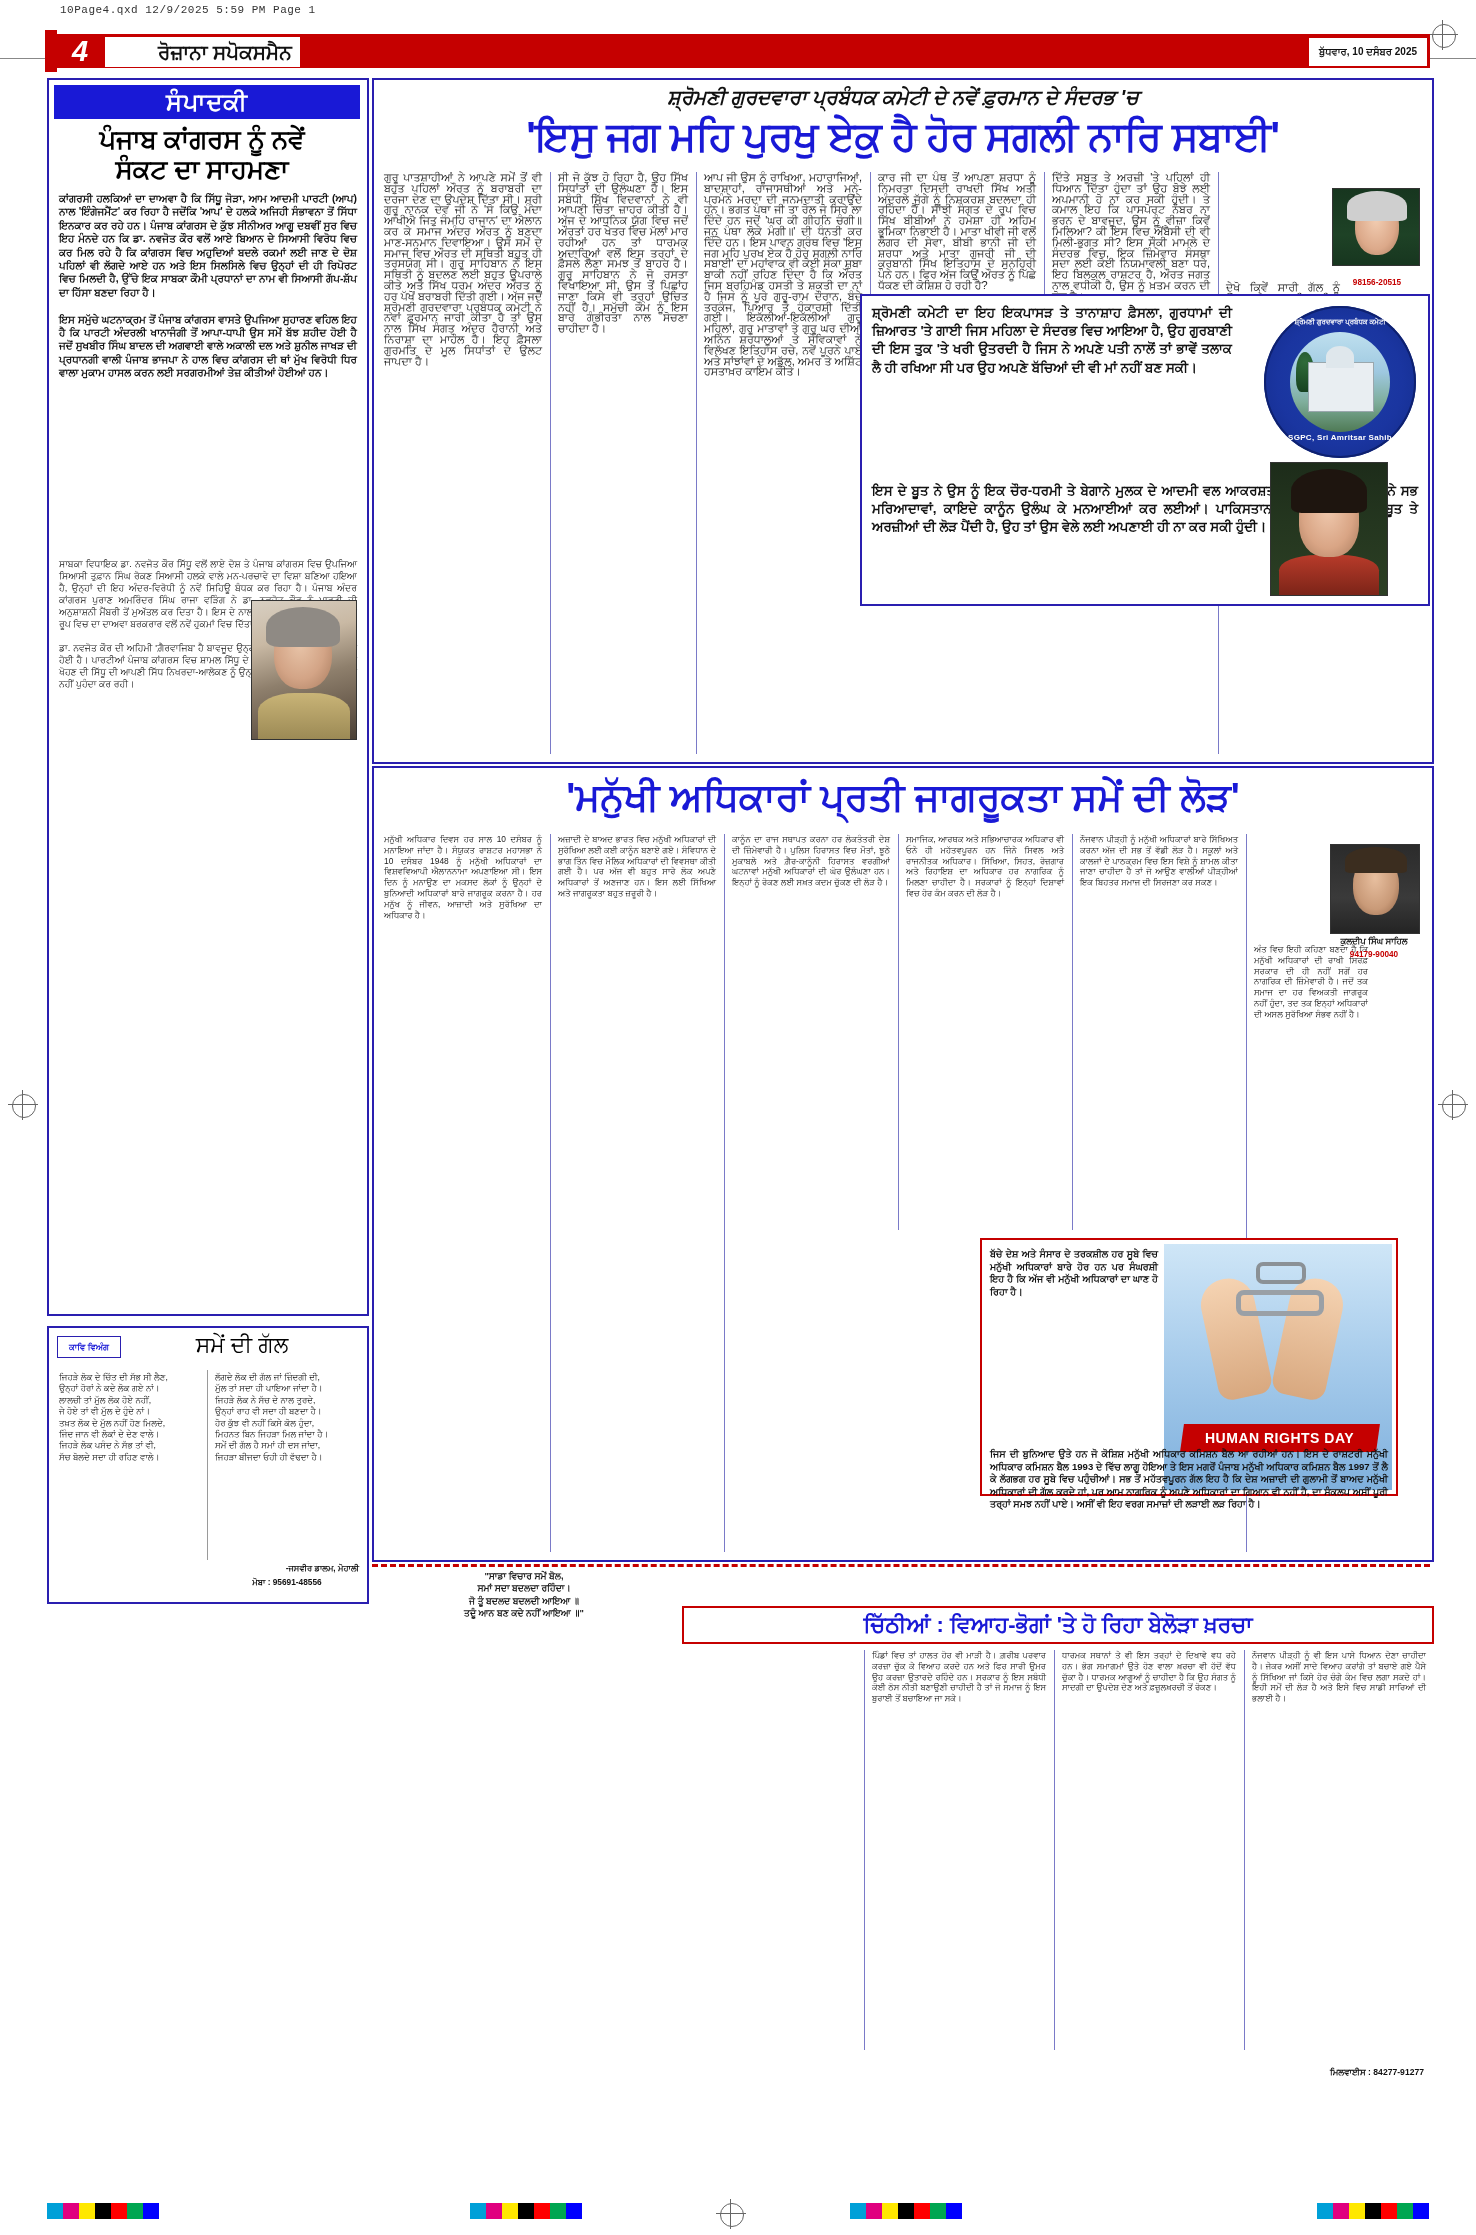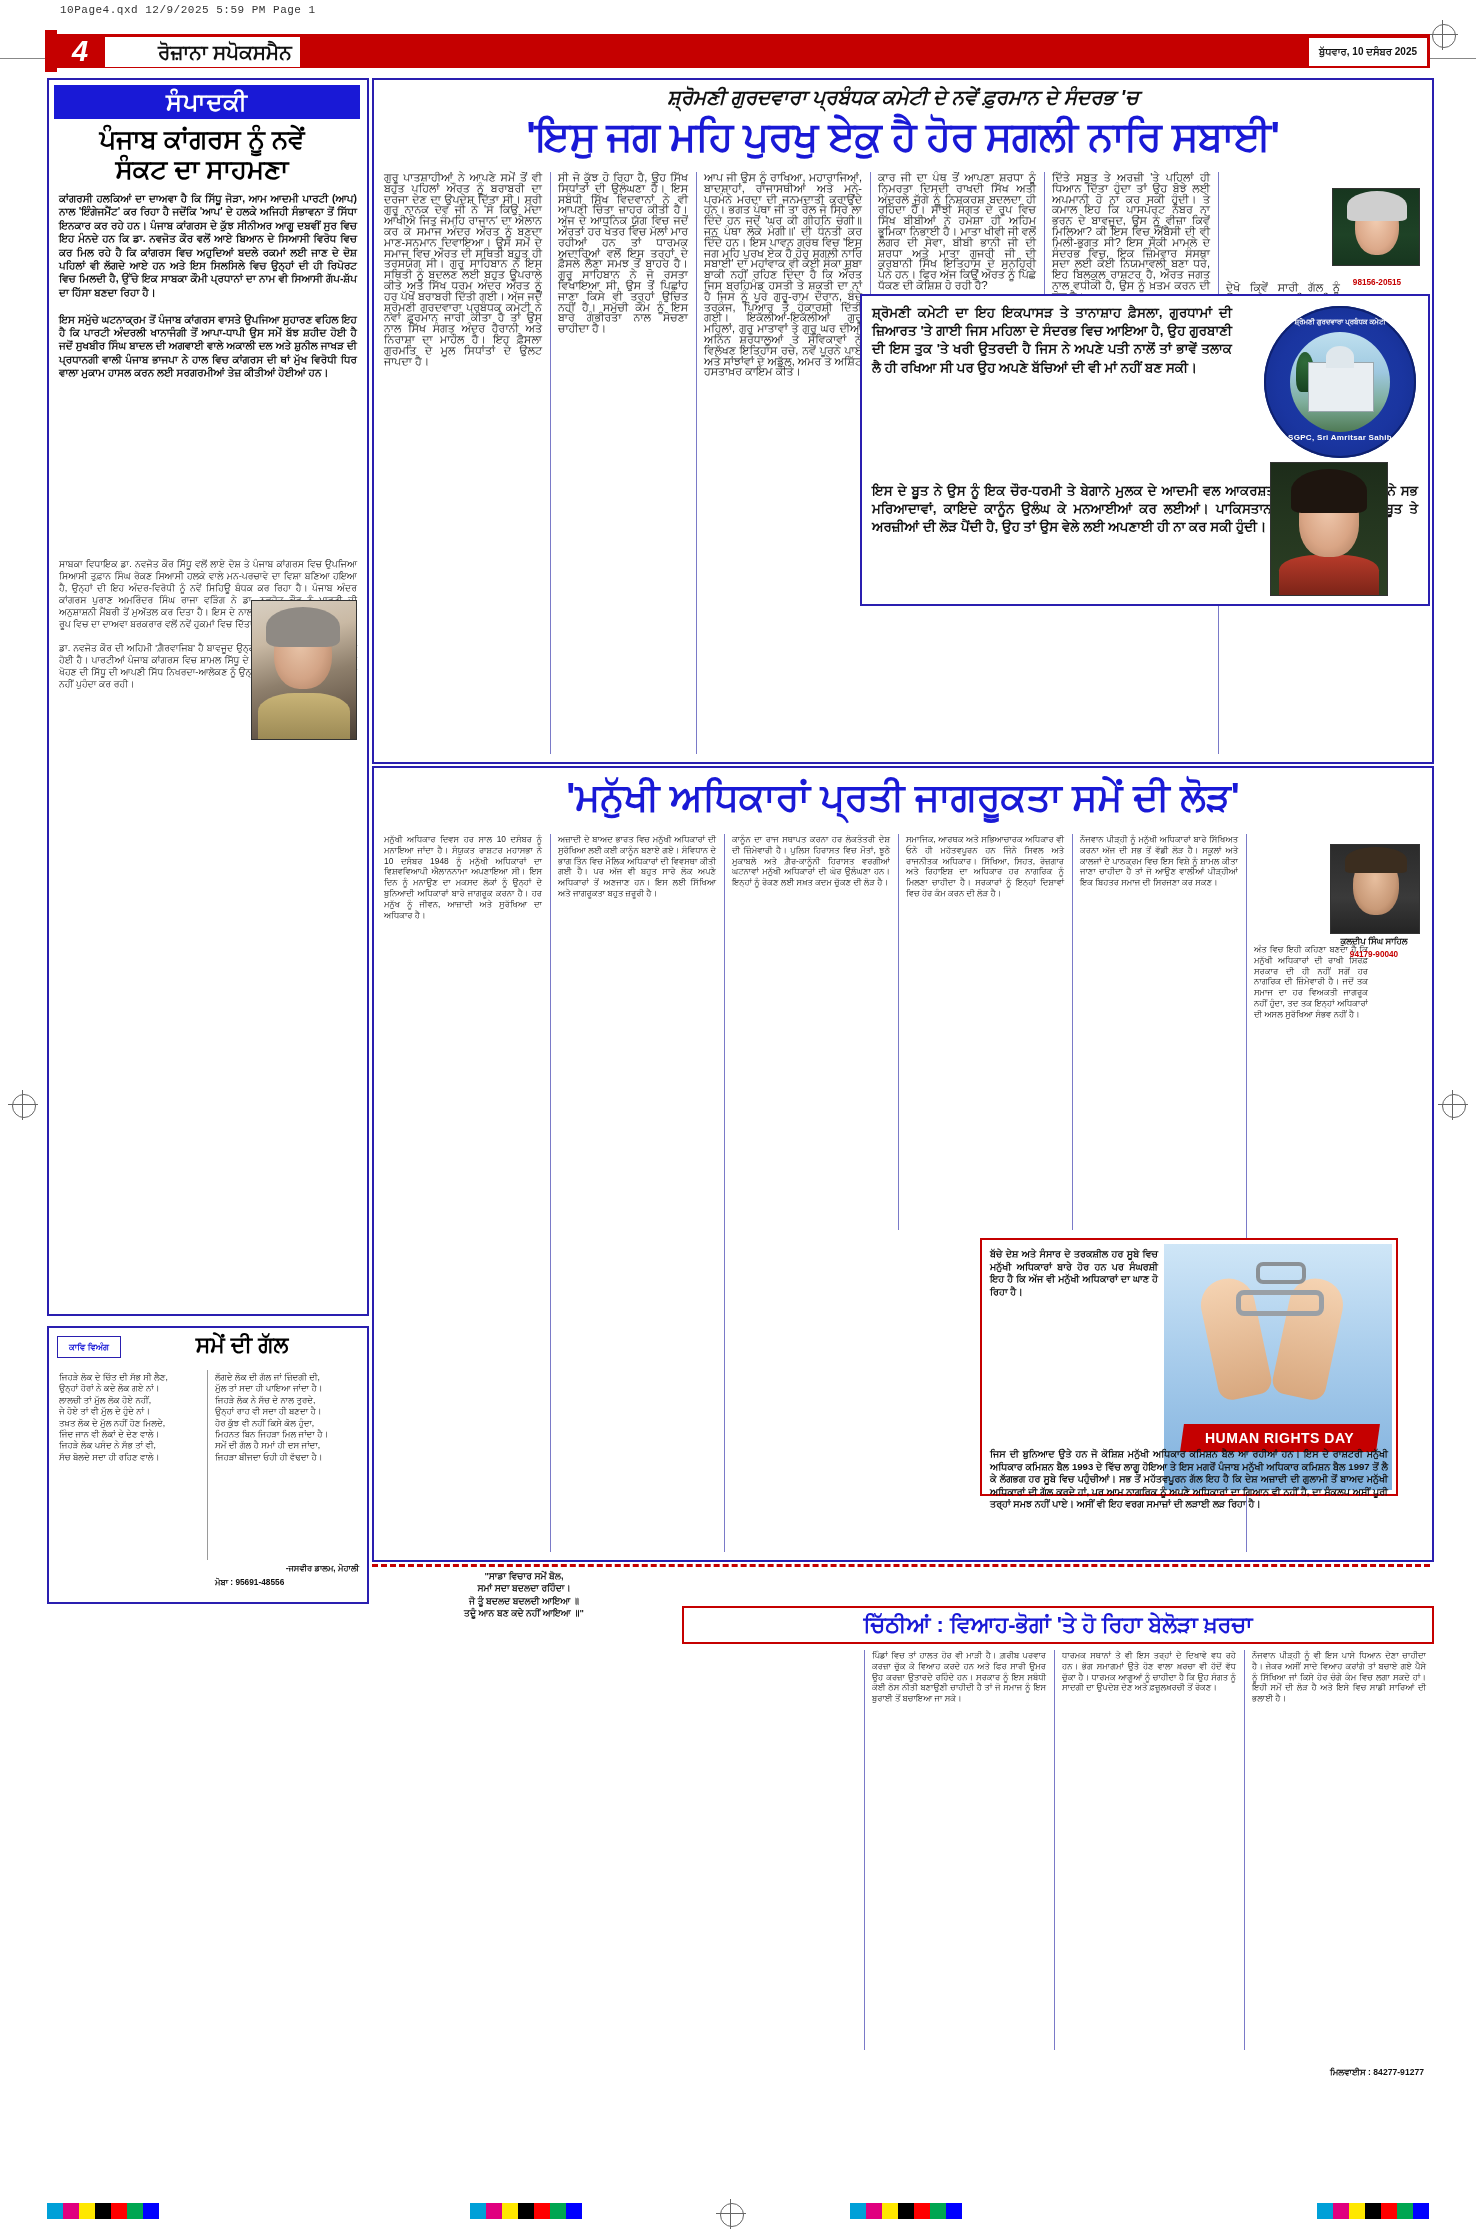--- a/index.html
+++ b/index.html
@@ -28,26 +28,26 @@
   .edit-body{position:absolute;left:10px;top:478px;width:298px;font-size:9.3px;line-height:12px;color:#1a1a1a;text-align:justify;}
   .edit-photo{position:absolute;right:10px;top:520px;width:104px;height:138px;border:1px solid #333;
     background:linear-gradient(165deg,#d8cfc2 0%,#c9b9a4 28%,#8e7f6c 55%,#6a5c4d 80%,#4a4036 100%);}
   .edit-photo .face{position:absolute;left:22px;top:16px;width:58px;height:72px;border-radius:48% 48% 44% 44%;background:radial-gradient(ellipse at 45% 38%,#e8c4a8 0%,#d3a486 55%,#a87b5e 100%);}
   .edit-photo .hair{position:absolute;left:14px;top:6px;width:74px;height:40px;border-radius:50% 50% 18% 18%;background:#8f8a84;}
   .edit-photo .body{position:absolute;left:6px;bottom:0;width:92px;height:46px;background:linear-gradient(180deg,#c9b477,#9c8a55);border-radius:40% 40% 0 0;}
 
   
   .sdg-box{position:absolute;left:47px;top:1326px;width:318px;height:274px;border:2px solid #2a1fb0;background:#fff;}
   .sdg-tag{position:absolute;left:8px;top:8px;width:62px;height:20px;border:1px solid #2a1fb0;display:flex;align-items:center;justify-content:center;font-size:8.5px;font-weight:bold;color:#1919d6;}
-  .sdg-title{position:absolute;left:74px;top:4px;width:238px;text-align:center;font-size:22px;font-weight:bold;color:#000;}
+  .sdg-title{position:absolute;left:74px;top:4px;width:238px;text-align:center;font-size:22px;font-weight:normal;color:#000;}
   .sdg-colL{position:absolute;left:10px;top:44px;width:144px;font-size:8.6px;line-height:11.4px;color:#1a1a1a;text-align:justify;}
   .sdg-colR{position:absolute;left:166px;top:44px;width:144px;font-size:8.6px;line-height:11.4px;color:#1a1a1a;text-align:justify;}
   .sdg-divider{position:absolute;left:158px;top:42px;width:1px;height:190px;background:#9a9a9a;}
   .sdg-credit{position:absolute;left:166px;bottom:28px;width:144px;text-align:right;font-size:8.3px;font-weight:bold;color:#111;}
-  .sdg-credit2{position:absolute;left:166px;bottom:14px;width:144px;text-align:left;font-size:8.3px;font-weight:bold;color:#111;}
+  .sdg-credit2{position:absolute;left:166px;bottom:14px;width:144px;text-align:center;font-size:8.3px;font-weight:bold;color:#111;}
 
   
   .art1{position:absolute;left:372px;top:78px;width:1058px;height:682px;border:2px solid #2a1fb0;background:#fff;}
   .a1-kicker{position:absolute;left:0;top:6px;width:100%;text-align:center;font-size:20px;font-weight:bold;font-style:italic;color:#111;}
   .a1-head{position:absolute;left:0;top:34px;width:100%;text-align:center;font-size:40px;font-weight:bold;color:#1919d6;letter-spacing:-.5px;white-space:nowrap;}
   .a1-cols{position:absolute;left:10px;top:92px;right:10px;bottom:8px;}
   .a1-col{position:absolute;top:0;bottom:0;font-size:11px;line-height:10.8px;color:#1a1a1a;text-align:justify;}
   .vrule{position:absolute;width:1px;background:#7a7ac8;}
 
   

